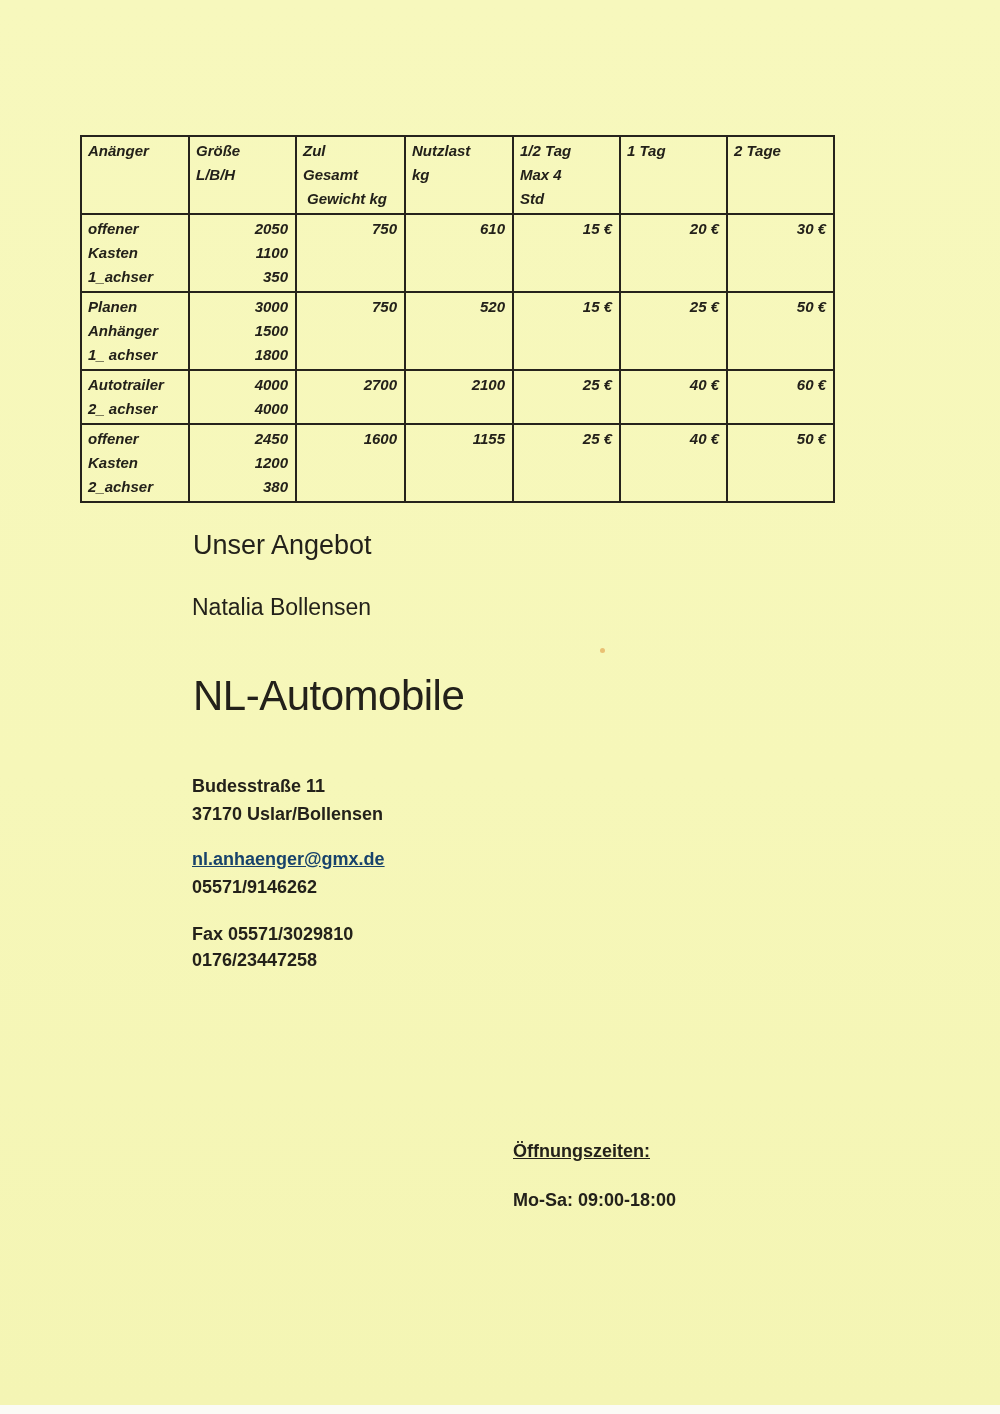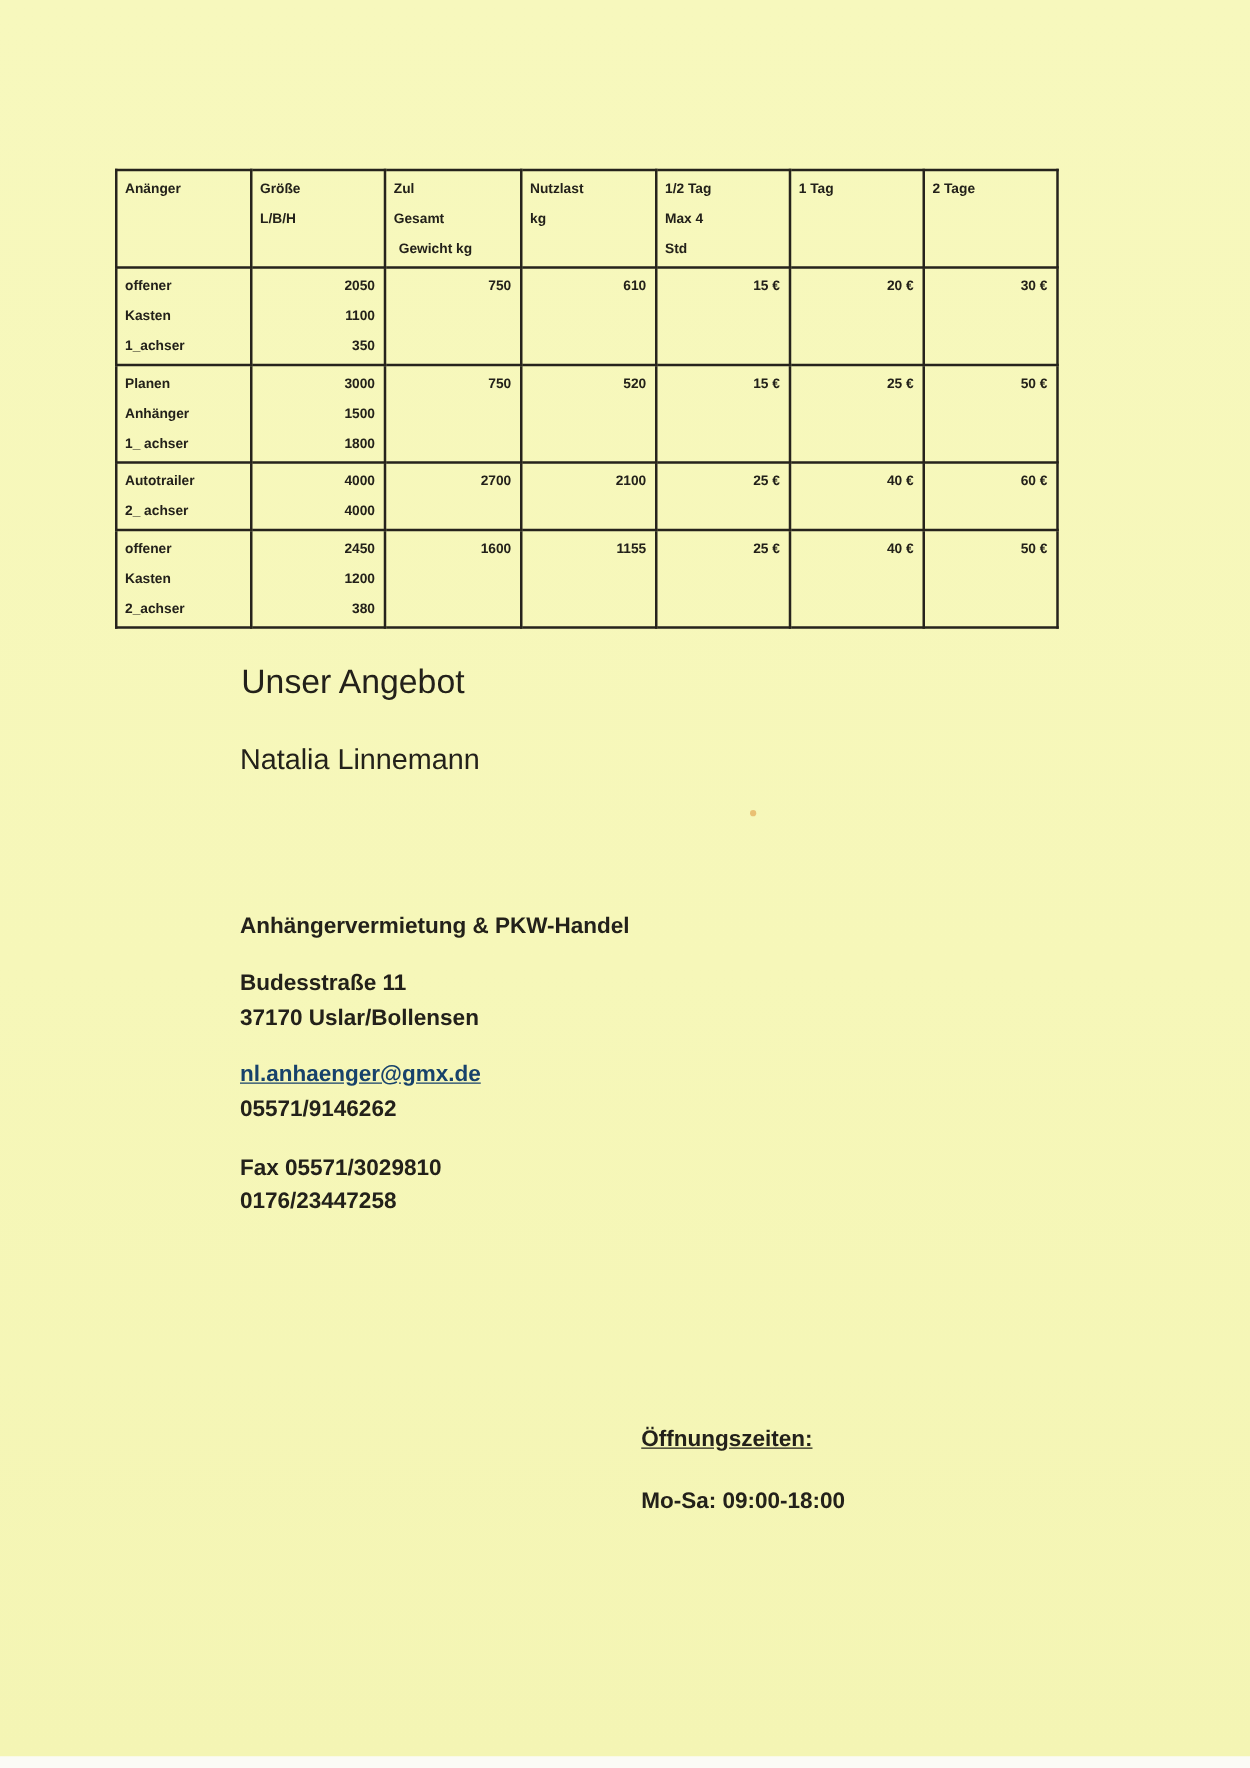--- a/index.html
+++ b/index.html
@@ -28,28 +28,29 @@
     top: 648px;
     width: 5px;
     height: 5px;
     border-radius: 50%;
     background: rgba(222, 148, 58, 0.55);
   }
 
   
   table.price-table {
     position: absolute;
-    left: 92px;
+    left: 80px;
     top: 135px;
     width: 753px;
     border-collapse: collapse;
     table-layout: fixed;
     color: #23211a;
-    font-size: 11px;
+    font-size: 15px;
     font-weight: 600;
+    font-style: italic;
   }
   table.price-table th,
   table.price-table td {
     border: 2px solid #26231c;
     vertical-align: top;
     padding: 2px 7px 2px 6px;
     line-height: 24px;
     text-align: left;
     font-weight: 600;
     overflow: hidden;
@@ -189,23 +190,23 @@
         <td class="num">1600</td>
         <td class="num">1155</td>
         <td class="num">25 €</td>
         <td class="num">40 €</td>
         <td class="num">50 €</td>
       </tr>
     </tbody>
   </table>
 
   <div class="abs offer-heading">Unser Angebot</div>
-  <div class="abs contact-name">Natalia Linnemann</div>
-
-  <div class="abs company-tagline">Anhängervermietung &amp; PKW-Handel</div>
+  <div class="abs contact-name">Natalia Bollensen</div>
+
+  <div class="abs company-name">NL-Automobile</div>
 
   <div class="abs addr-street">Budesstraße 11</div>
   <div class="abs addr-city">37170 Uslar/Bollensen</div>
 
   <div class="abs email-line">
     <a href="#">nl.anhaenger@gmx.de</a>
   </div>
   <div class="abs phone-line">05571/9146262</div>
   <div class="abs fax-line">Fax 05571/3029810</div>
   <div class="abs mobile-line">0176/23447258</div>

